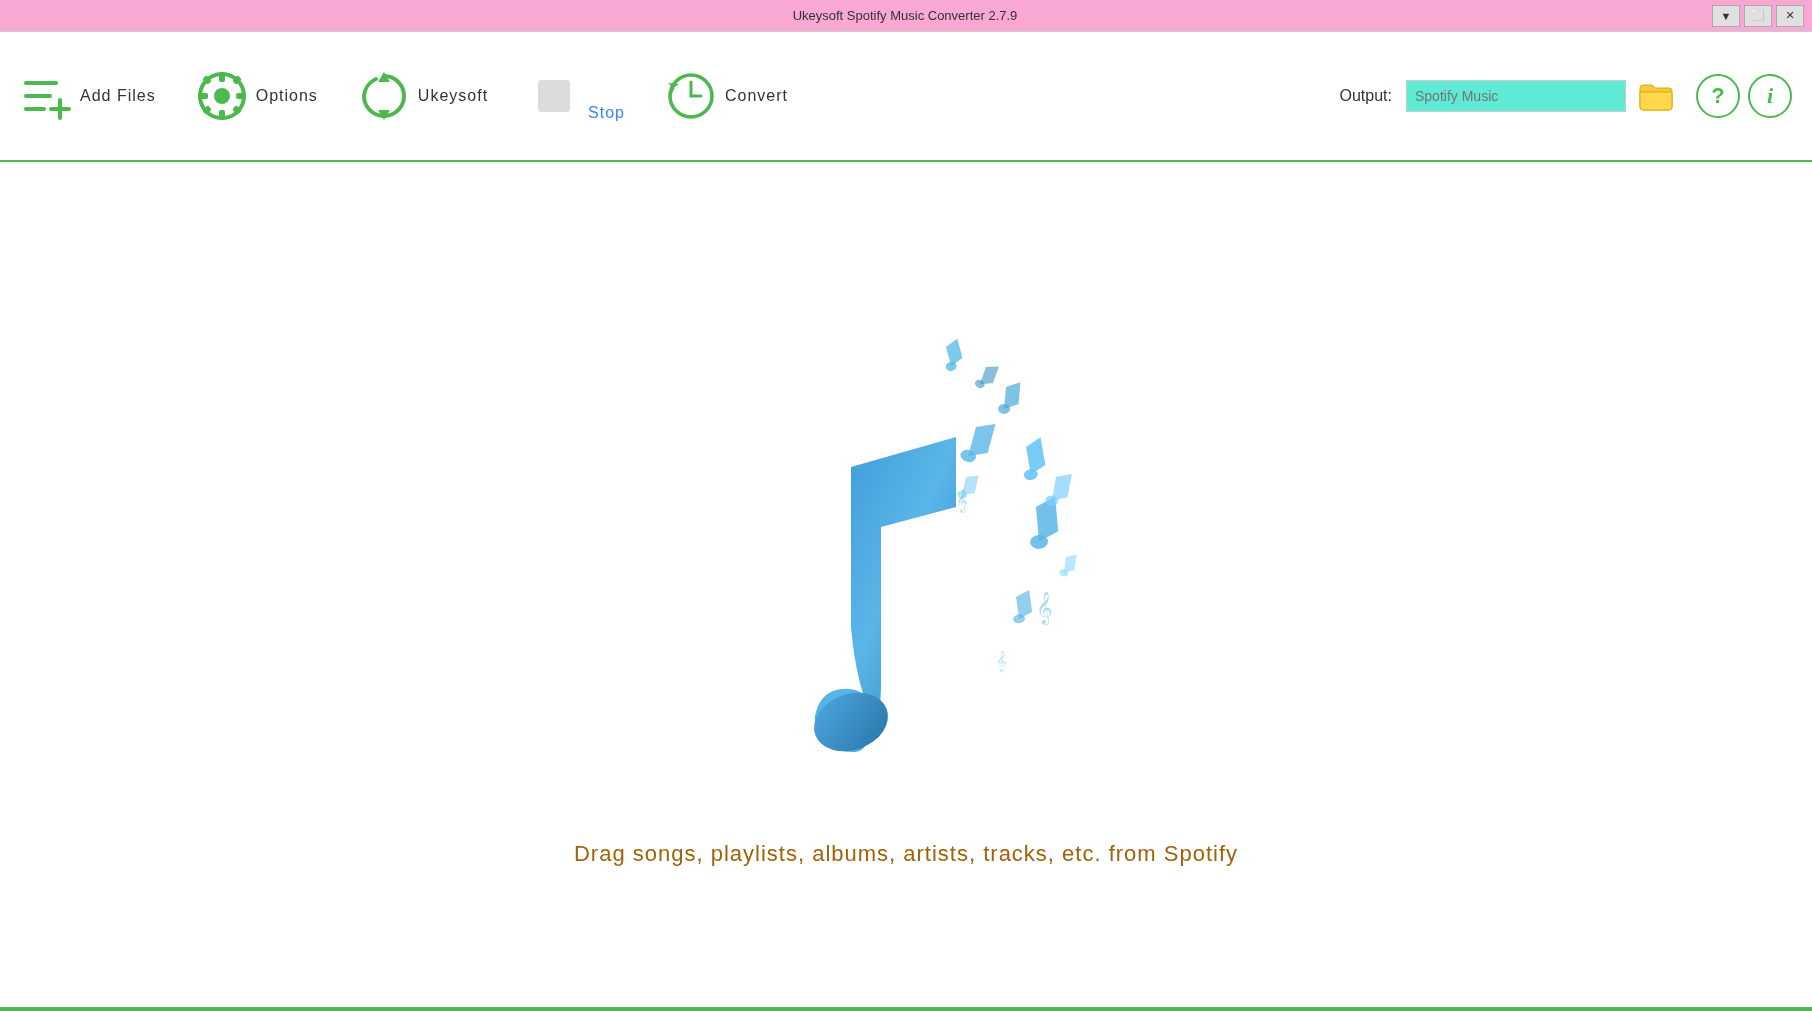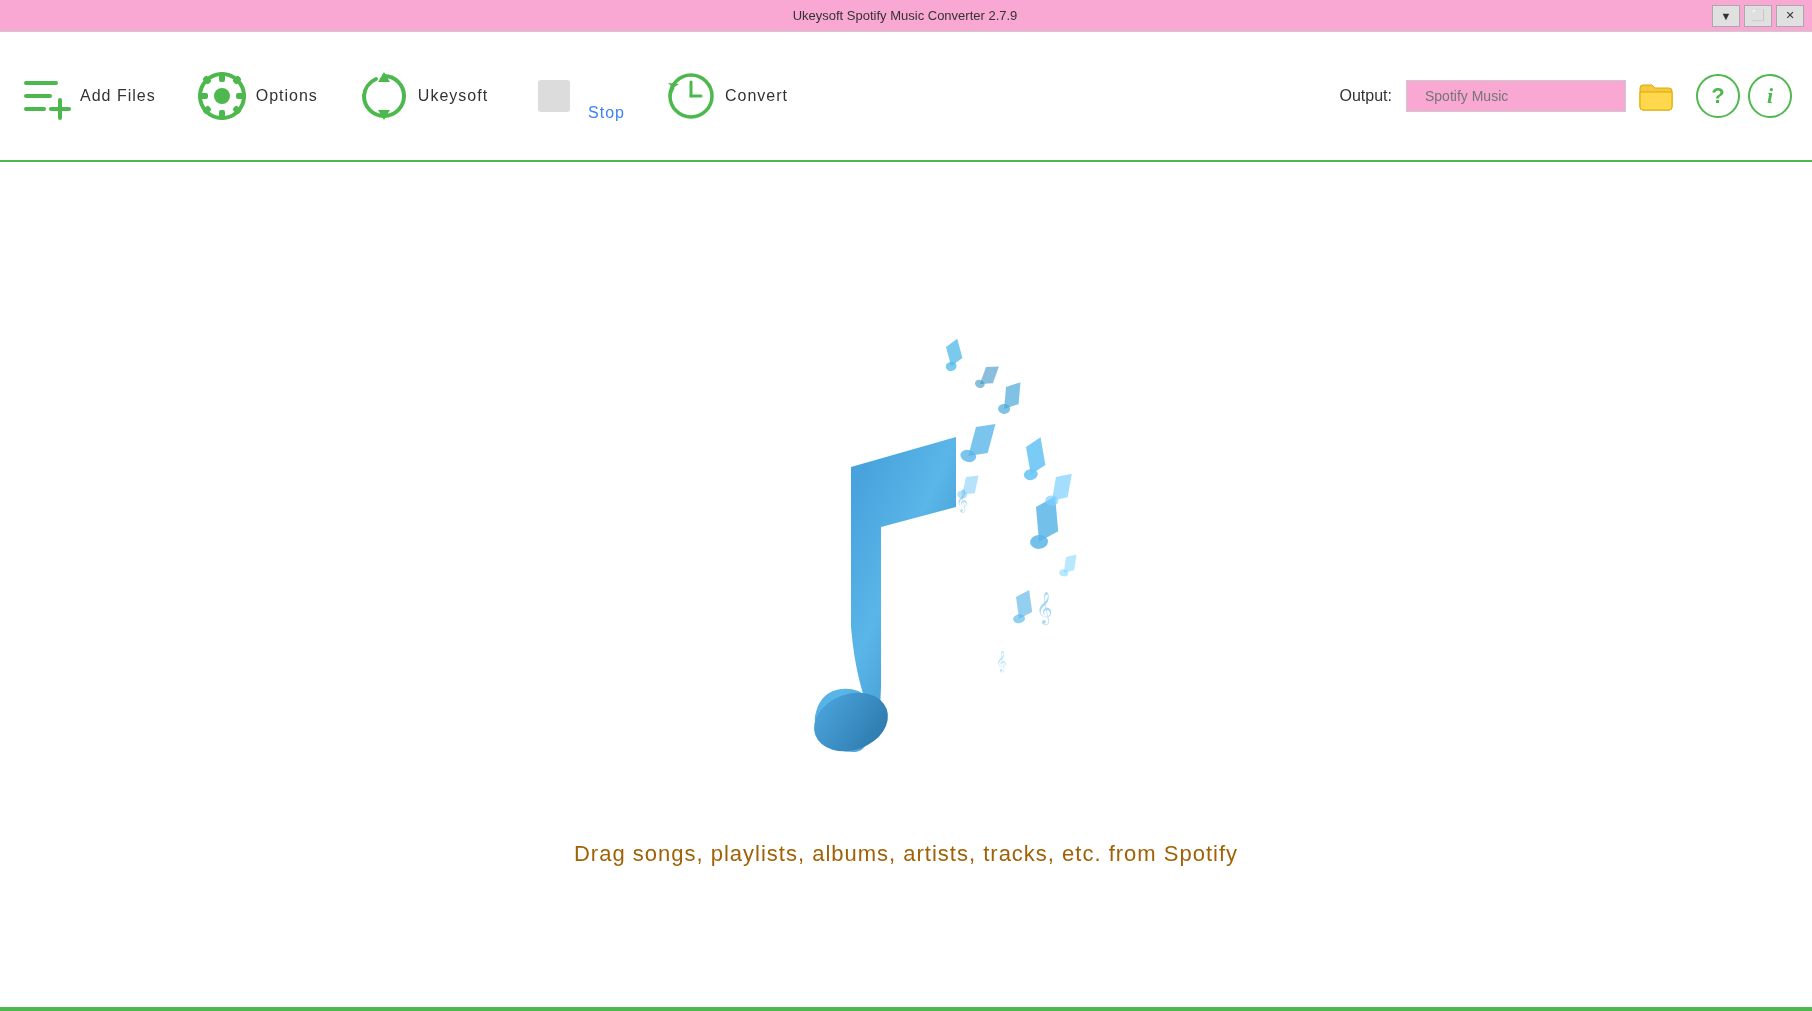--- a/index.html
+++ b/index.html
@@ -89,22 +89,22 @@
     }
     .output-label {
       font-size: 16px;
       color: #333;
       margin-right: 4px;
     }
     .output-input {
       width: 220px;
       height: 32px;
       border: 1px solid #ccc;
-      background: #f9a8d4;
-      padding: 0 18px;
+      background: #5eead4;
+      padding: 0 8px;
       font-size: 14px;
       color: #666;
       outline: none;
     }
     .folder-btn {
       width: 40px;
       height: 36px;
       cursor: pointer;
       display: flex;
       align-items: center;

